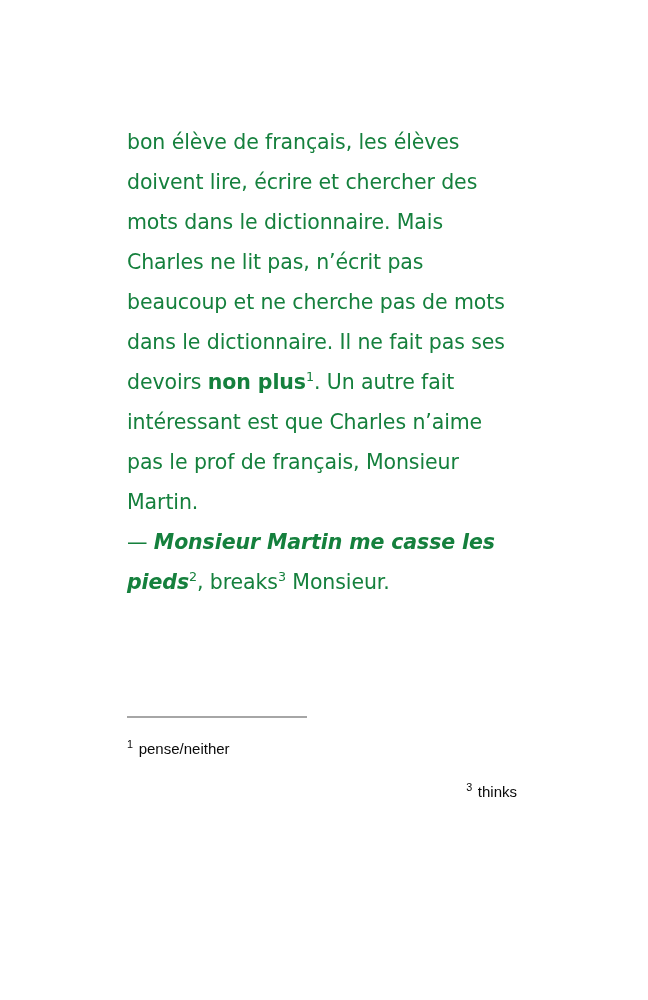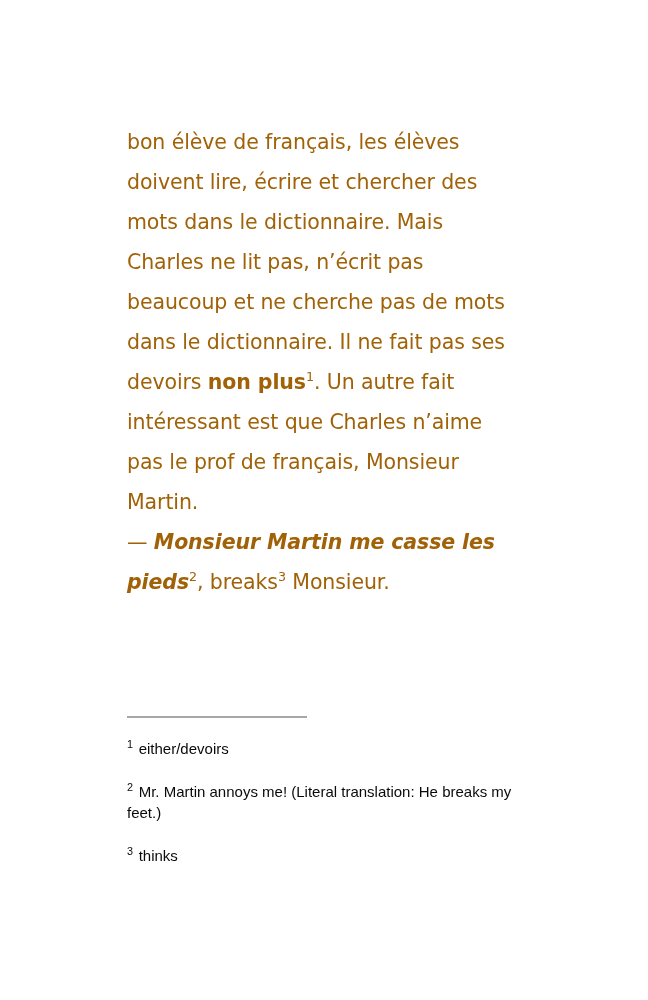--- a/index.html
+++ b/index.html
@@ -17,21 +17,21 @@
 
   
   .body-block {
     position: absolute;
     left: 127px;
     top: 122px;
     width: 394px;
     font-family: "DejaVu Sans", sans-serif;
     font-size: 20.5px;
     line-height: 40px;
-    color: #a16207;
+    color: #15803d;
     letter-spacing: -0.1px;
     -webkit-font-smoothing: antialiased;
   }
   .body-block p {
     margin: 0;
     padding: 0;
   }
   .b-strong {
     font-weight: bold;
   }
@@ -67,20 +67,21 @@
     font-size: 15px;
     line-height: 21px;
     color: #0a0a0a;
   }
   .footnote {
     margin: 0 0 22px 0;
     padding: 0;
   }
   .footnote:last-child {
     margin-bottom: 4px;
+    text-align: right;
   }
   .footnote sup.fn-num {
     font-size: 0.72em;
     vertical-align: super;
     line-height: 0;
     margin-right: 1.5px;
   }
 </style>
 </head>
 <body>
@@ -92,21 +93,20 @@
     <p><span>bon élève de français, les élèves doivent lire, écrire et chercher des mots dans le dictionnaire. Mais Charles ne lit pas, n’écrit pas beaucoup et ne cherche pas de mots dans le dictionnaire. Il ne fait pas ses devoirs </span><span class="b-strong">non plus</span><sup class="fn-ref">1</sup><span>. Un autre fait intéressant est que Charles n’aime pas le prof de français, Monsieur Martin.</span></p>
 
     <p><span>— </span><span class="b-bolditalic">Monsieur Martin me casse les pieds</span><sup class="fn-ref">2</sup><span>, breaks</span><sup class="fn-ref">3</sup><span> Monsieur.</span></p>
 
   </div>
 
   <div class="fn-rule"></div>
 
   <div class="footnotes">
 
-    <p class="footnote"><sup class="fn-num">1</sup><span> either/devoirs</span></p>
+    <p class="footnote"><sup class="fn-num">1</sup><span> pense/neither</span></p>
 
-    <p class="footnote"><sup class="fn-num">2</sup><span> Mr. Martin annoys me! (Literal translation: He breaks my feet.)</span></p>
 
     <p class="footnote"><sup class="fn-num">3</sup><span> thinks</span></p>
 
   </div>
 
 </div>
 
 </body></html>

